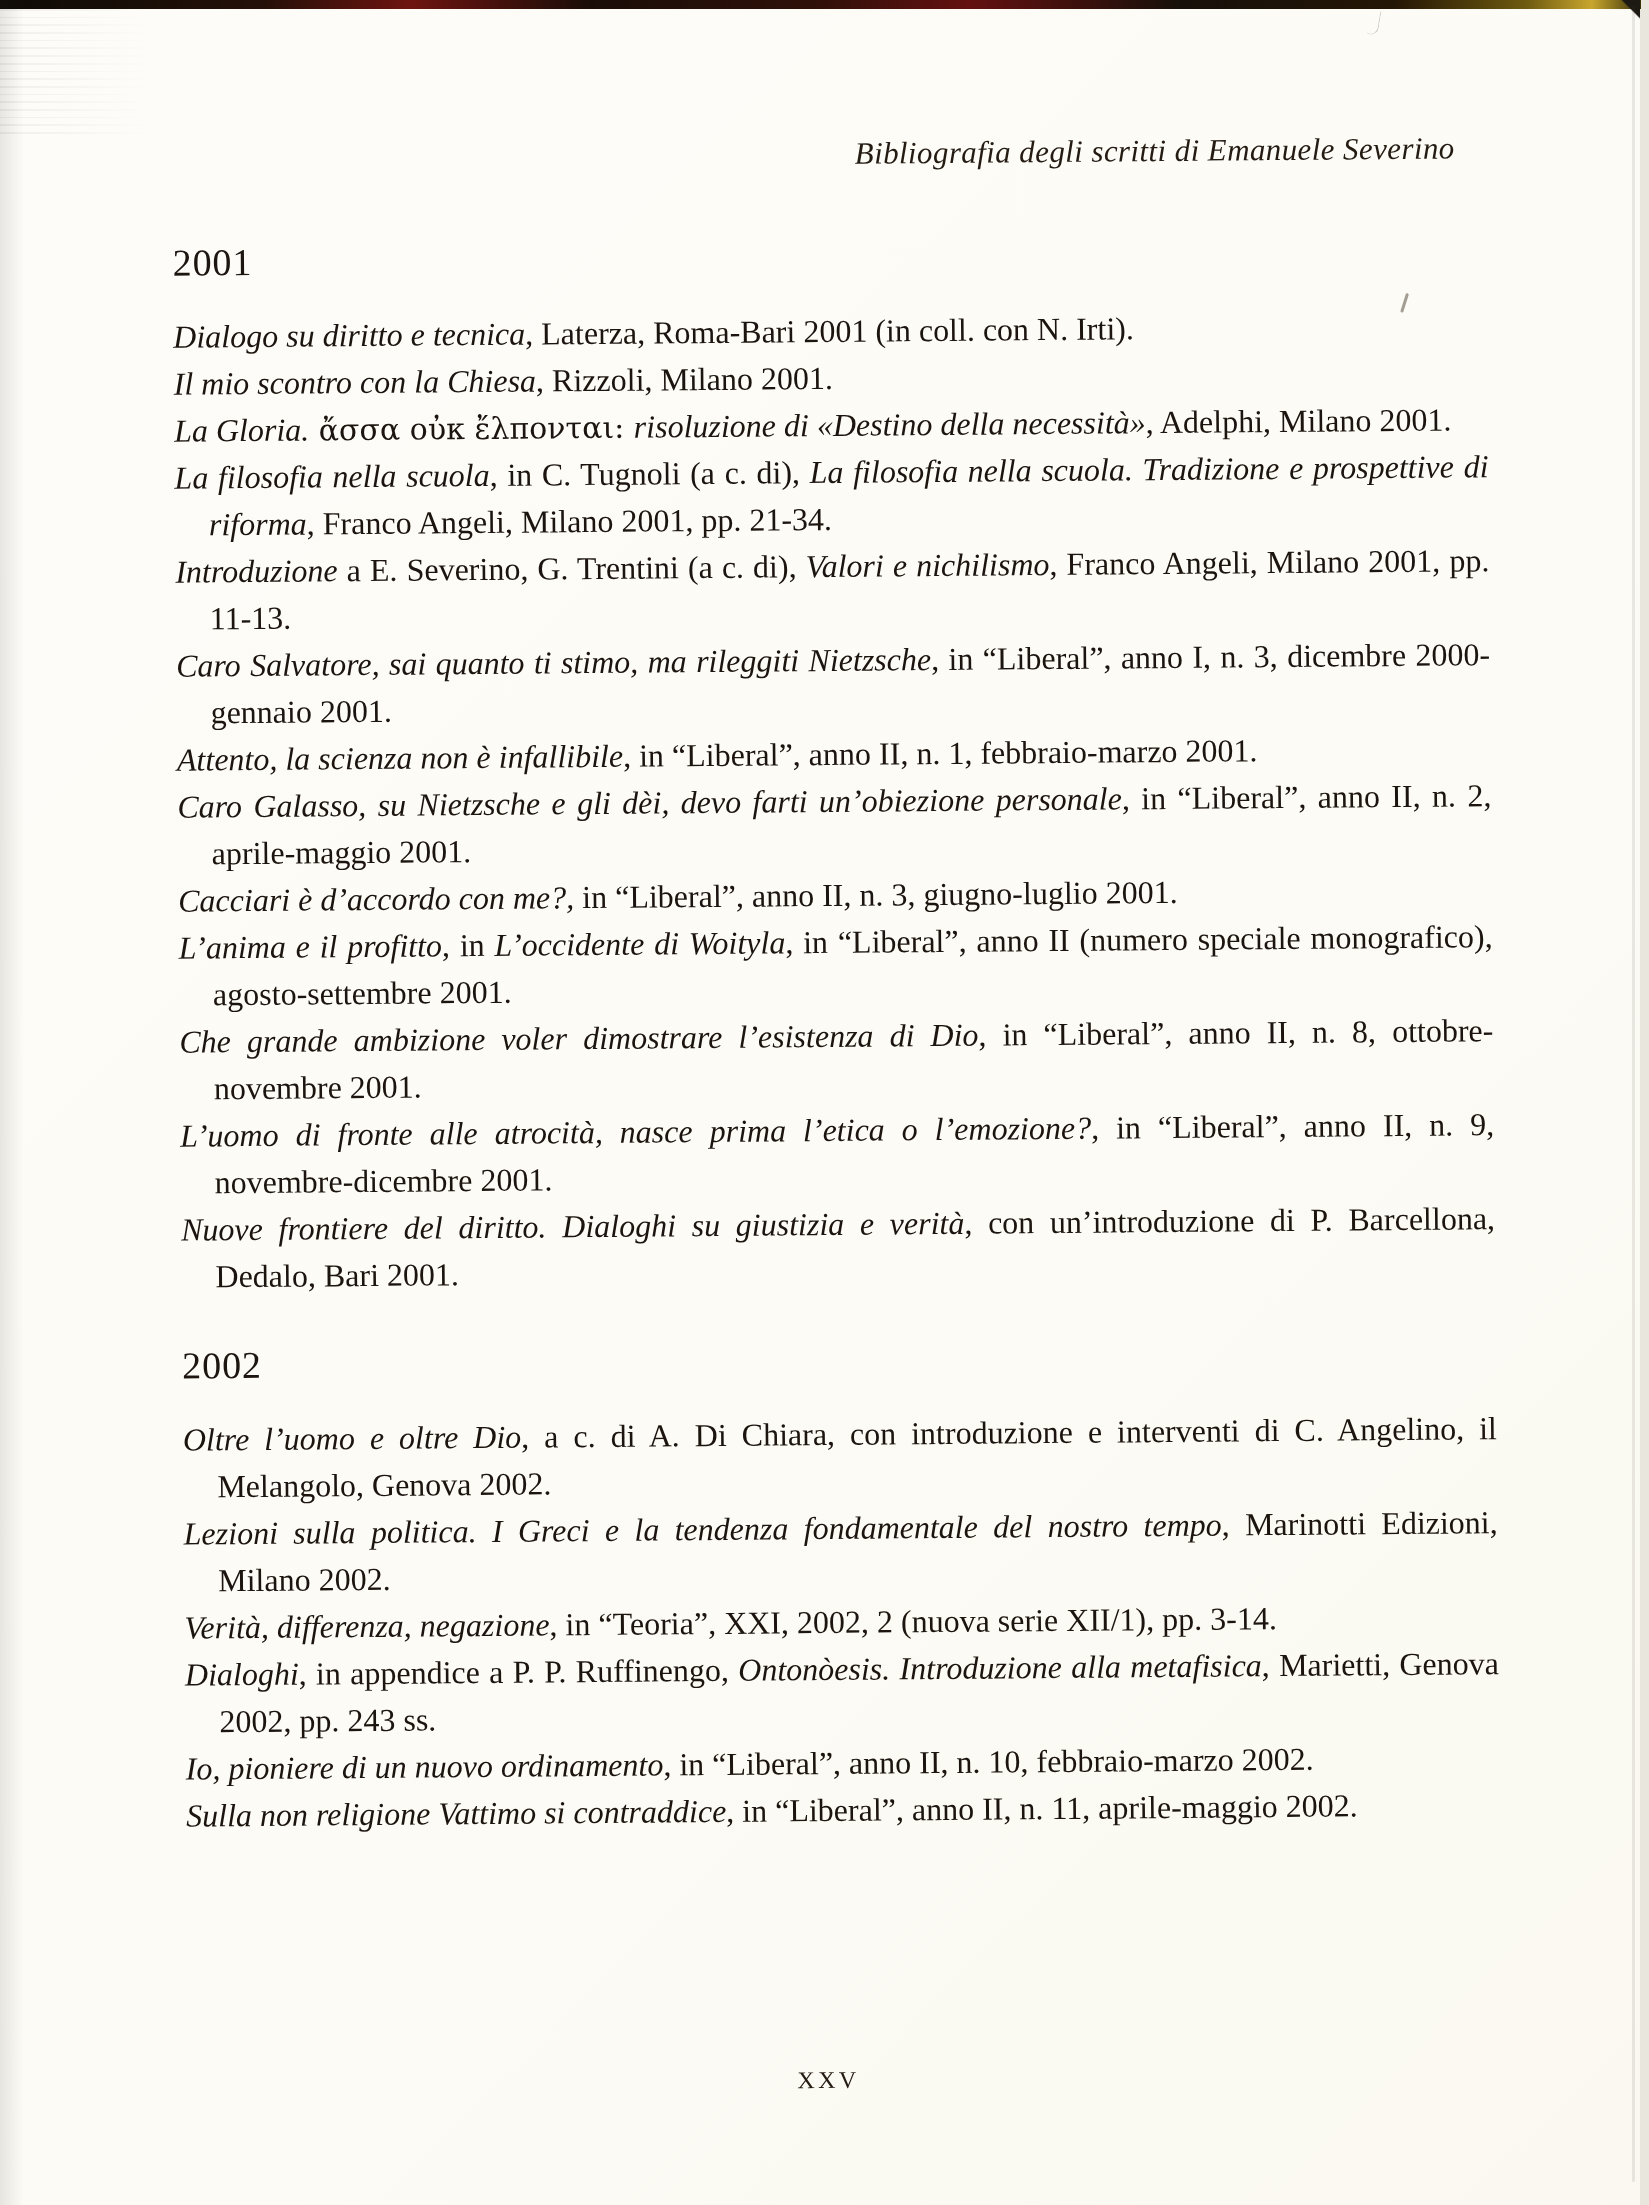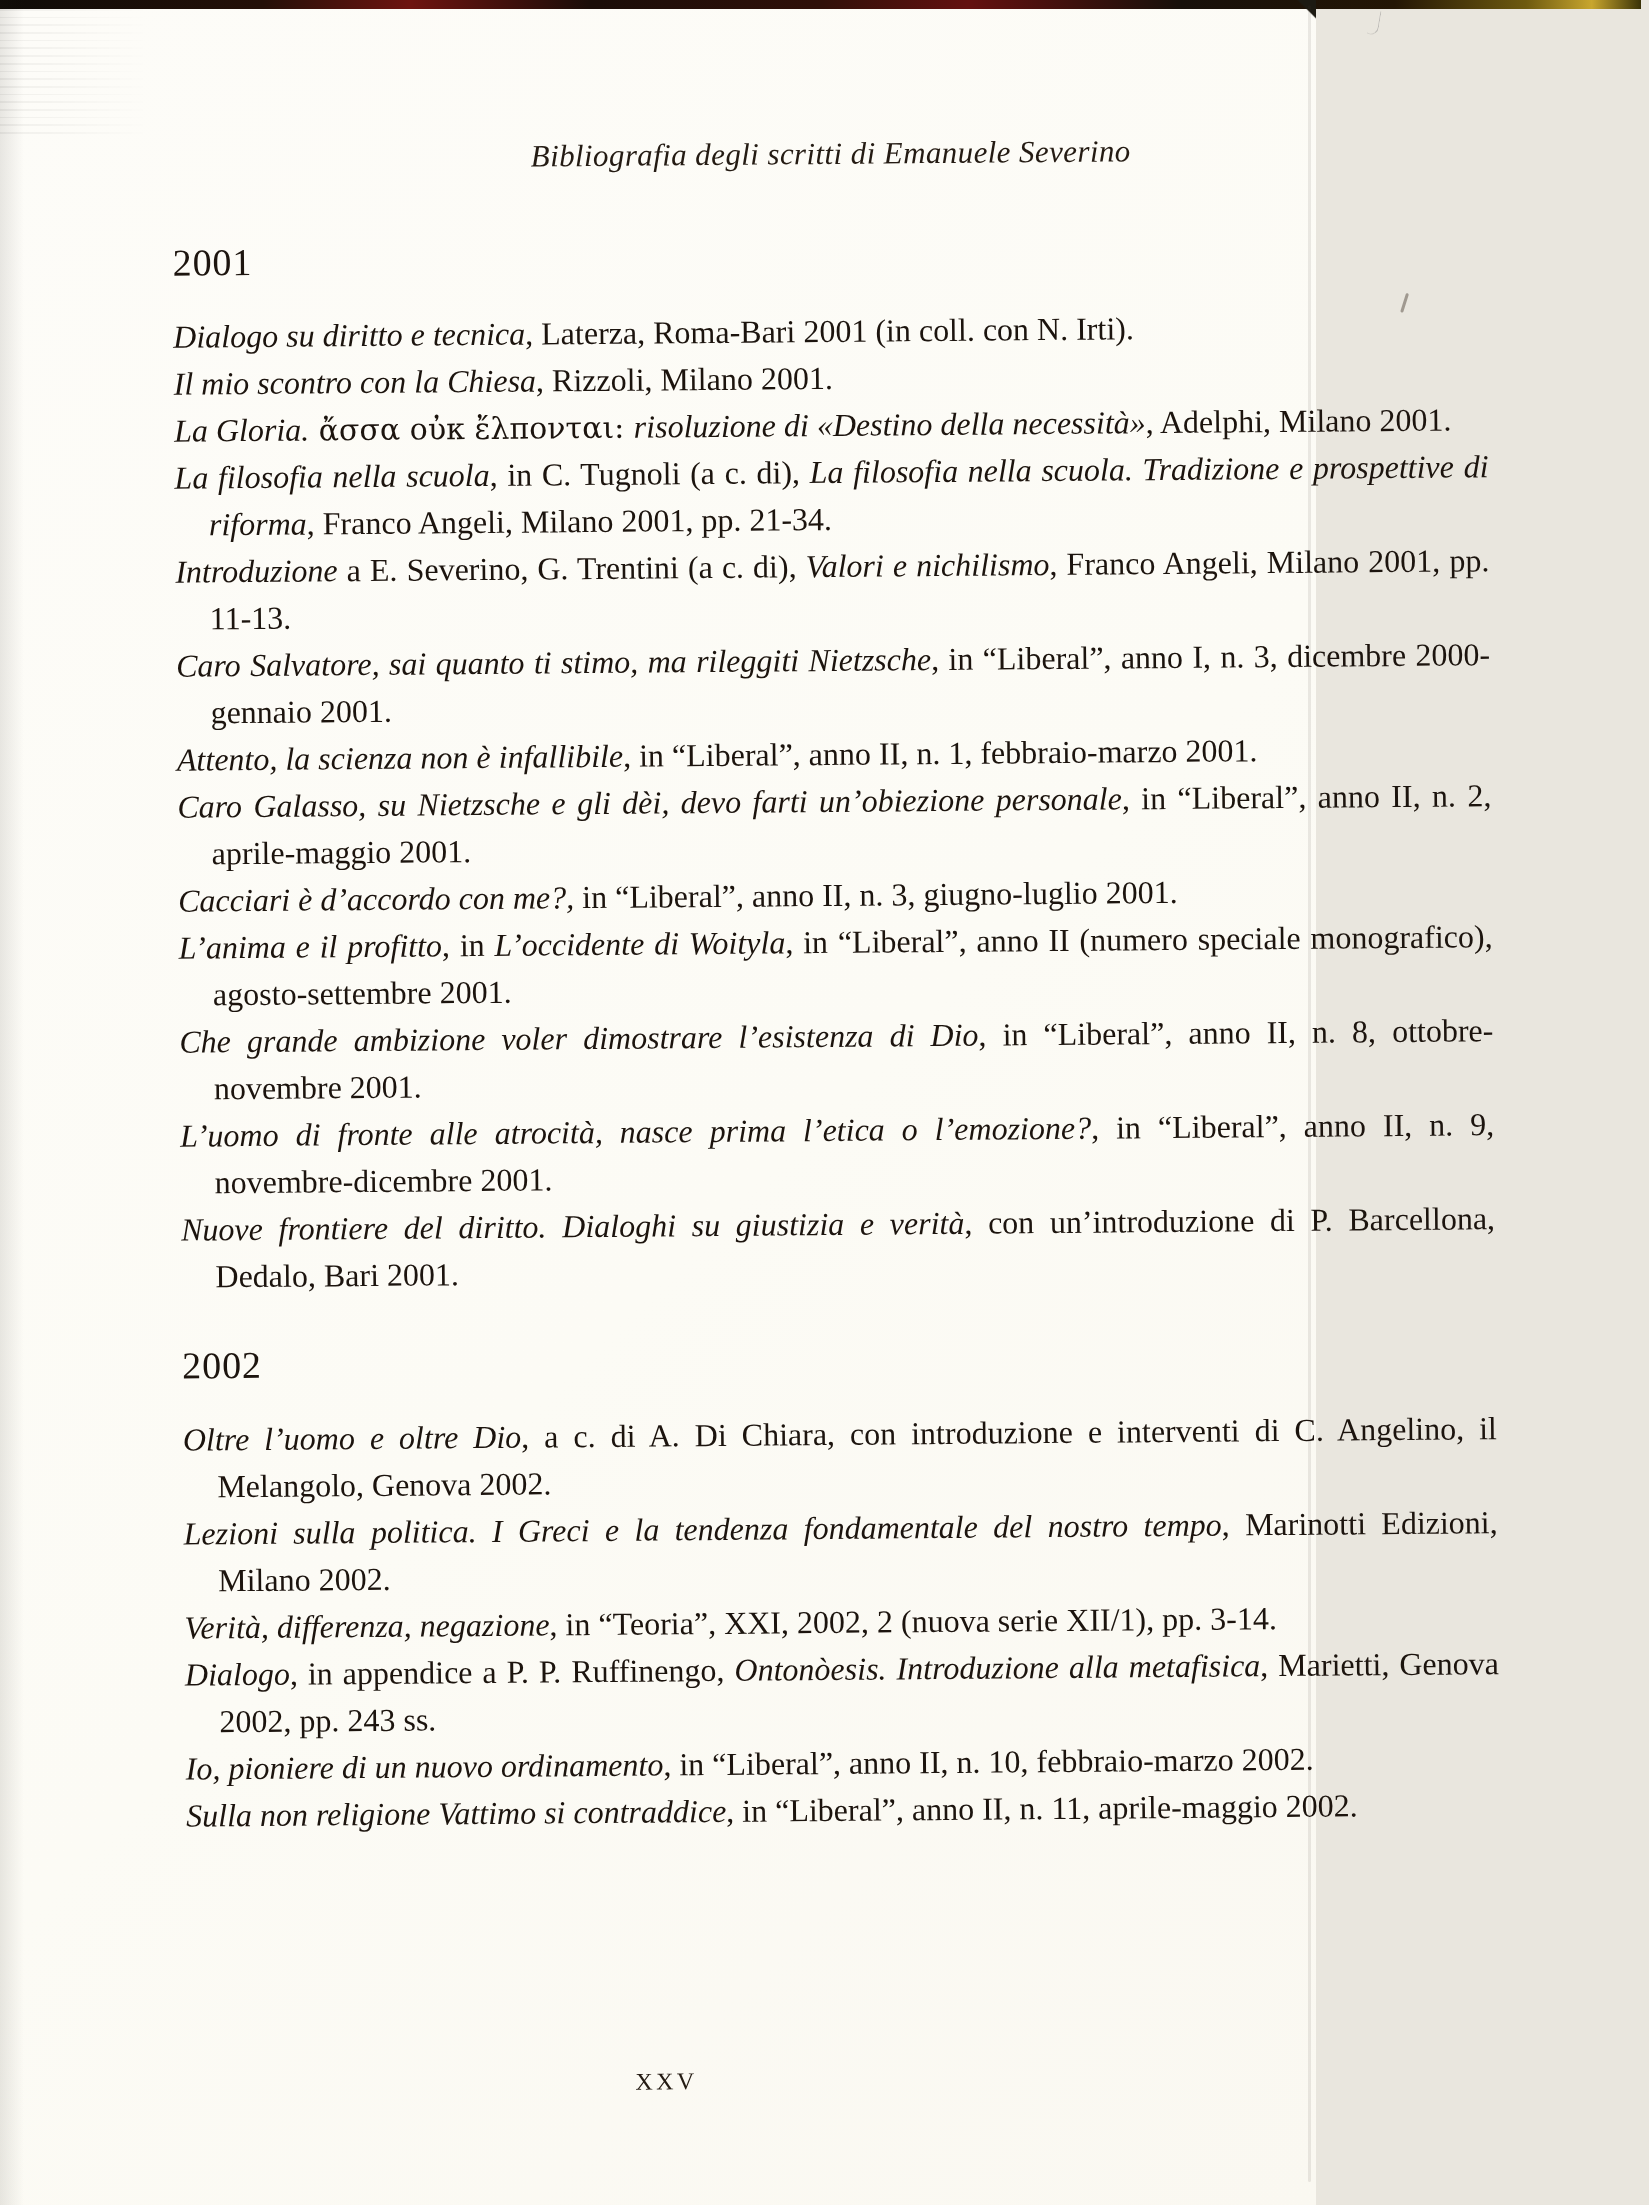--- a/index.html
+++ b/index.html
@@ -1,18 +1,18 @@
 <!DOCTYPE html>
 <html style="font-size:13.6px"><head>
 <meta charset="utf-8">
 <style>
   html,body{margin:0;padding:0;}
   body{width:1650px;height:2205px;overflow:hidden;background:#e9e6de;}
   .page{
-    position:relative;width:1316px;height:2205px;
+    position:relative;width:1640px;height:2205px;
     background:linear-gradient(135deg,#fdfcf8 0%,#fcfbf5 55%,#faf8f1 100%);
     font-family:"Liberation Serif","DejaVu Serif",serif;
     color:#1d150f;
   }
   
   .scan-strip-top{
     position:absolute;top:0;left:0;width:1641px;height:8.5px;
     background:linear-gradient(to right,
       #0e0b07 0%,#241008 16%,#6e1410 25%,#1a0d08 36%,#301009 50%,
       #641110 59%,#17100a 72%,#241605 85%,#6e5a10 93%,#c8a62e 97%,#3a3208 100%);
@@ -114,21 +114,21 @@
             <li class="entry"><span class="seg-i">Nuove frontiere del diritto. Dialoghi su giustizia e verità</span><span class="seg-r">, con un’introduzione di P. Barcellona, Dedalo, Bari 2001.</span></li>
           </ul>
       </section>
 
       <section class="year-block">
         <h2 class="year">2002</h2>
         <ul class="entries">
             <li class="entry"><span class="seg-i">Oltre l’uomo e oltre Dio</span><span class="seg-r">, a c. di A. Di Chiara, con introduzione e interventi di C. Angelino, il Melangolo, Genova 2002.</span></li>
             <li class="entry"><span class="seg-i">Lezioni sulla politica. I Greci e la tendenza fondamentale del nostro tempo</span><span class="seg-r">, Marinotti Edizioni, Milano 2002.</span></li>
             <li class="entry"><span class="seg-i">Verità, differenza, negazione</span><span class="seg-r">, in “Teoria”, XXI, 2002, 2 (nuova serie XII/1), pp. 3-14.</span></li>
-            <li class="entry"><span class="seg-i">Dialogo</span><span class="seg-r">, in appendice a P. P. Ruffinengo, </span><span class="seg-i">Ontonòesis. Introduzione alla metafisica</span><span class="seg-r">, Marietti, Genova 2002, pp. 243 ss.</span></li>
+            <li class="entry"><span class="seg-i">Dialoghi</span><span class="seg-r">, in appendice a P. P. Ruffinengo, </span><span class="seg-i">Ontonòesis. Introduzione alla metafisica</span><span class="seg-r">, Marietti, Genova 2002, pp. 243 ss.</span></li>
             <li class="entry"><span class="seg-i">Io, pioniere di un nuovo ordinamento</span><span class="seg-r">, in “Liberal”, anno II, n. 10, febbraio-marzo 2002.</span></li>
             <li class="entry"><span class="seg-i">Sulla non religione Vattimo si contraddice</span><span class="seg-r">, in “Liberal”, anno II, n. 11, aprile-maggio 2002.</span></li>
           </ul>
       </section>
 
     </main>
 
     <div class="page-number">xxv</div>
 
   </div>

